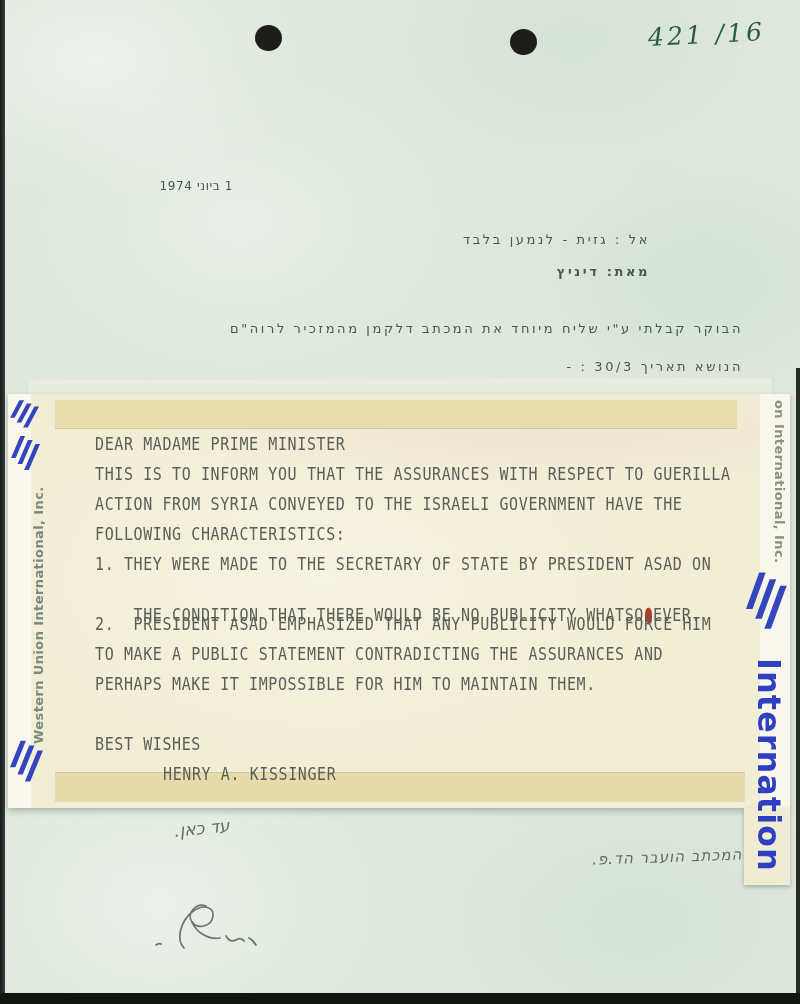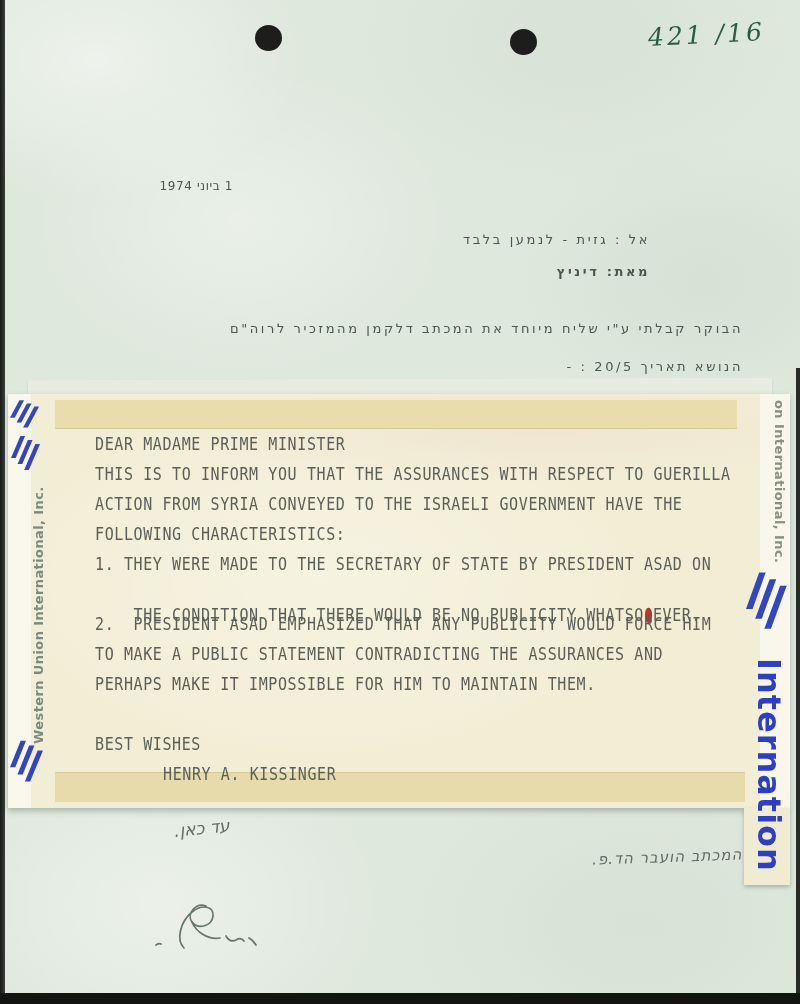--- a/index.html
+++ b/index.html
@@ -93,21 +93,21 @@
 
   <div class="abs hole hole1"></div>
   <div class="abs hole hole2"></div>
 
   <div class="abs archive">421 /16</div>
 
   <div class="abs heb l-date">1 ביוני 1974</div>
   <div class="abs heb l-to">אל : גזית - לנמען בלבד</div>
   <div class="abs heb l-from">מאת: דיניץ</div>
   <div class="abs heb l-intro1">הבוקר קבלתי ע"י שליח מיוחד את המכתב דלקמן מהמזכיר לרוה"ם</div>
-  <div class="abs heb l-intro2">הנושא תאריך 20/5 : -</div>
+  <div class="abs heb l-intro2">הנושא תאריך 30/3 : -</div>
 
   <div class="abs tape-top"></div>
   <div class="abs tg-body"></div>
   <div class="abs tg-ext"></div>
   <div class="abs band-top"></div>
   <div class="abs band-bottom"></div>
 
   <div class="abs logo logo1">
     <svg viewBox="0 0 32 40" preserveAspectRatio="none">
         <g fill="#3346bd">

